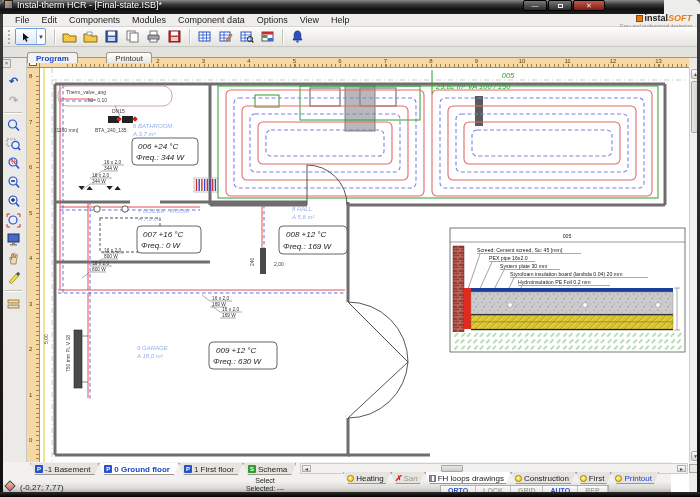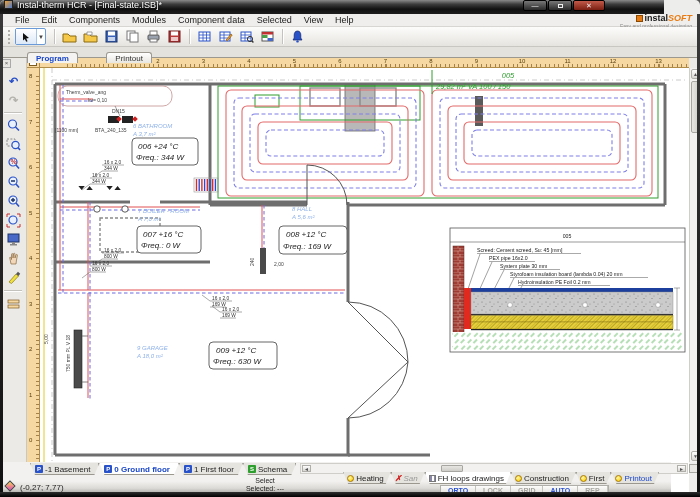--- a/index.html
+++ b/index.html
@@ -129,21 +129,21 @@
       <div class="winbtn close">✕</div>
     </div>
   </div>
 
   <div class="menubar">
     <span class="menuitem">File</span>
     <span class="menuitem">Edit</span>
     <span class="menuitem">Components</span>
     <span class="menuitem">Modules</span>
     <span class="menuitem">Component data</span>
-    <span class="menuitem">Selected</span>
+    <span class="menuitem">Options</span>
     <span class="menuitem">View</span>
     <span class="menuitem">Help</span>
     <div class="logo">
       <div class="brandrow"><span class="sq"></span><span>instal</span><span class="soft">SOFT</span></div>
       <div class="tagline">Easy and professional designing</div>
     </div>
   </div>
 
   <div class="toolbar">
     <div class="grip"></div>

